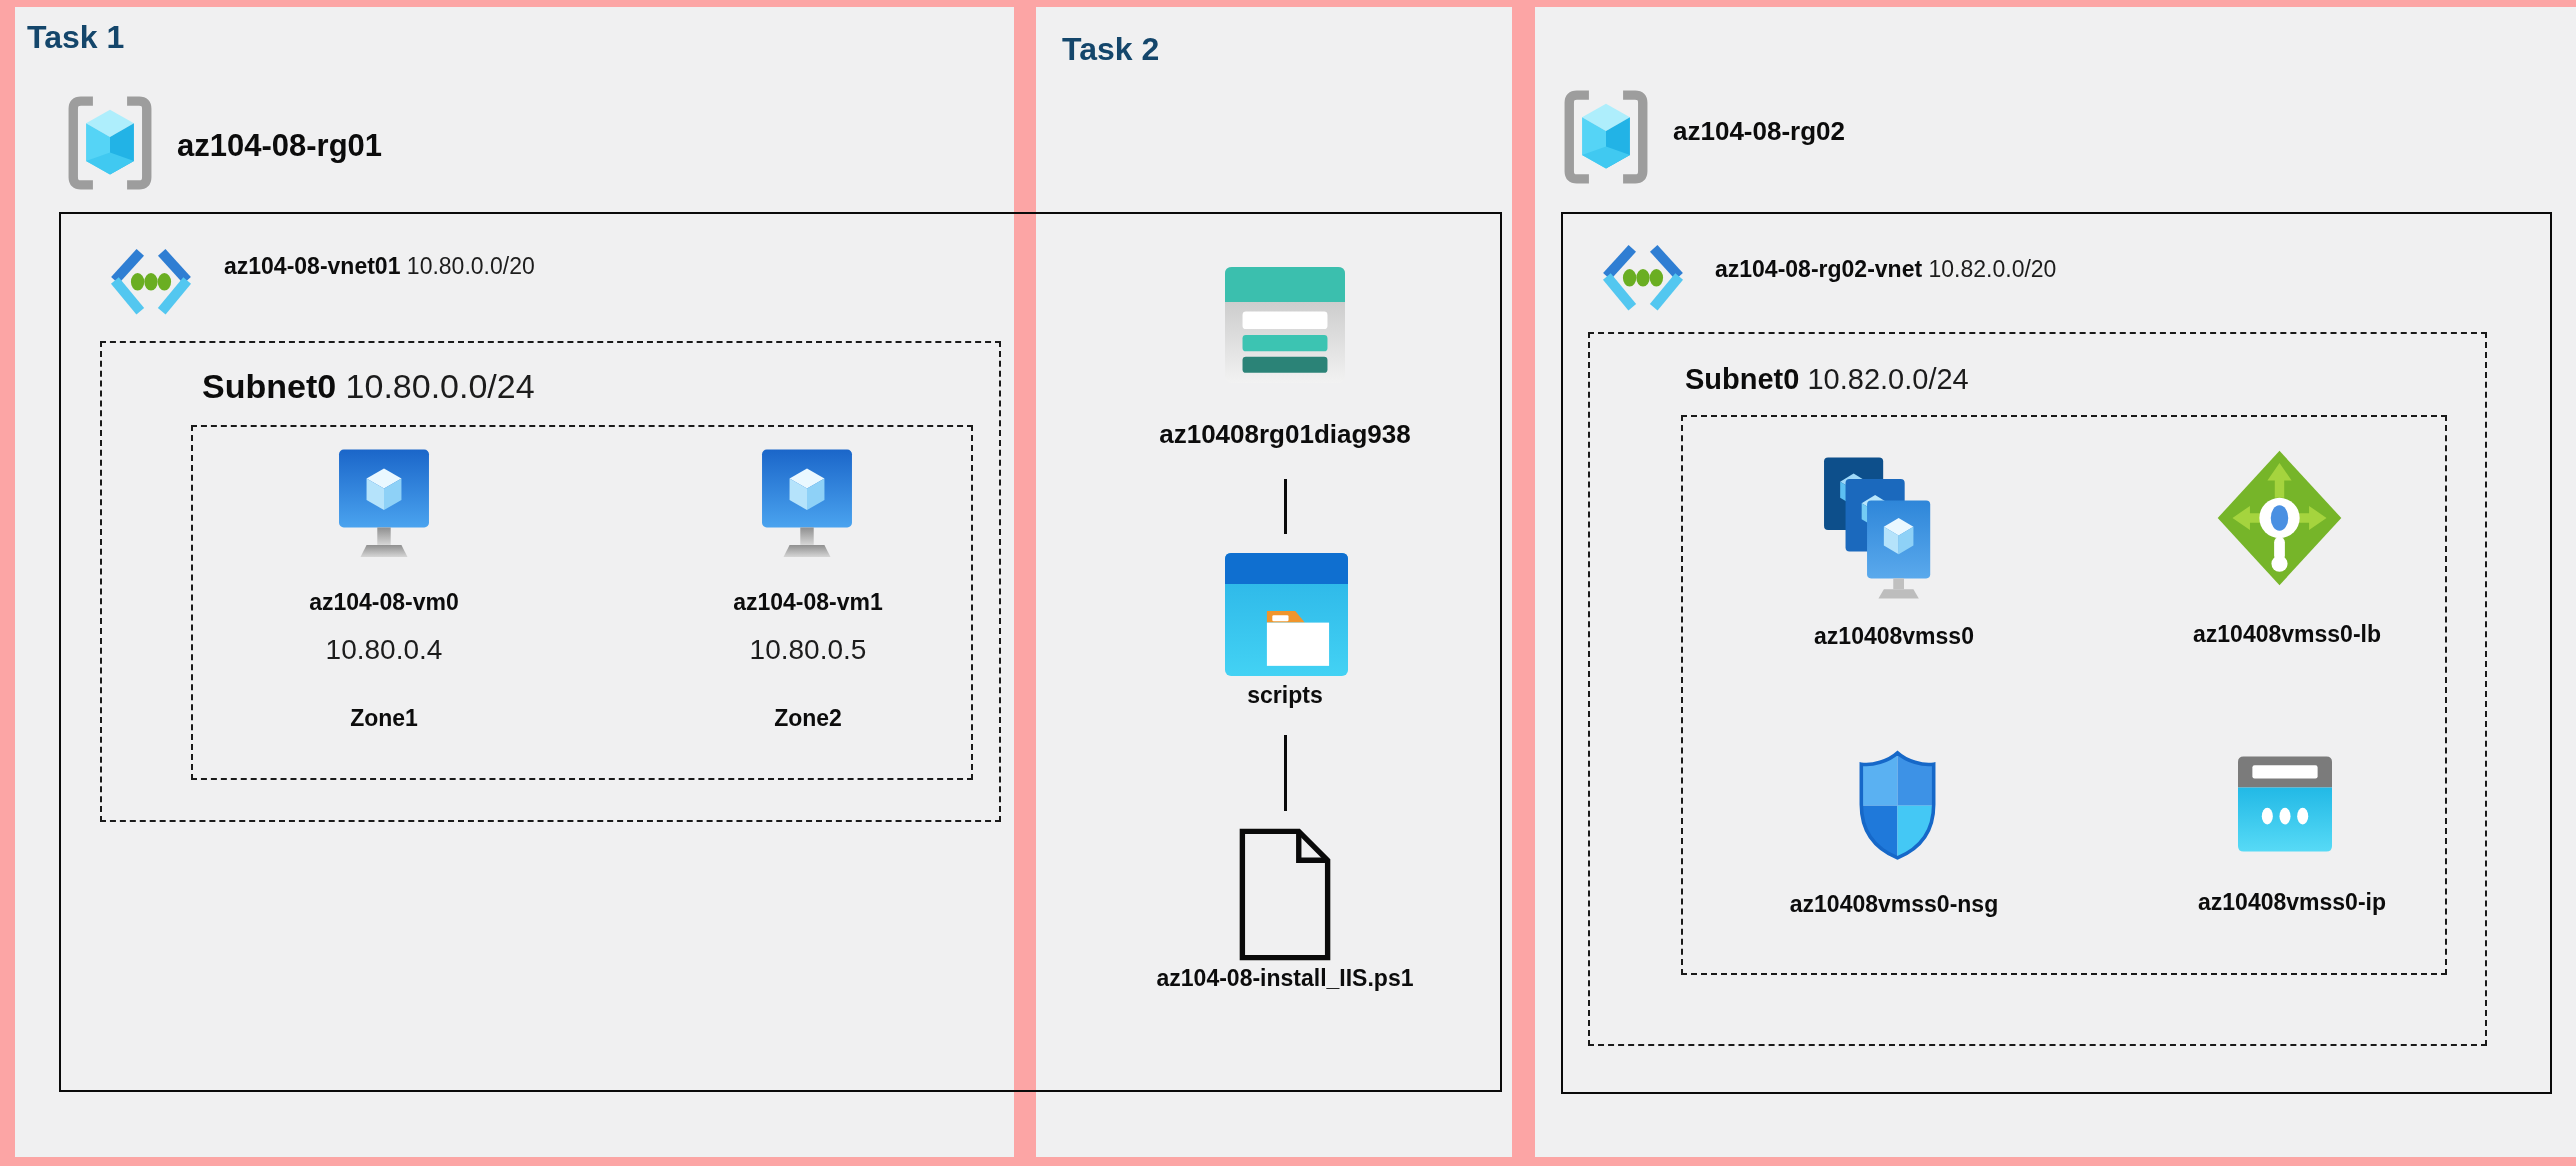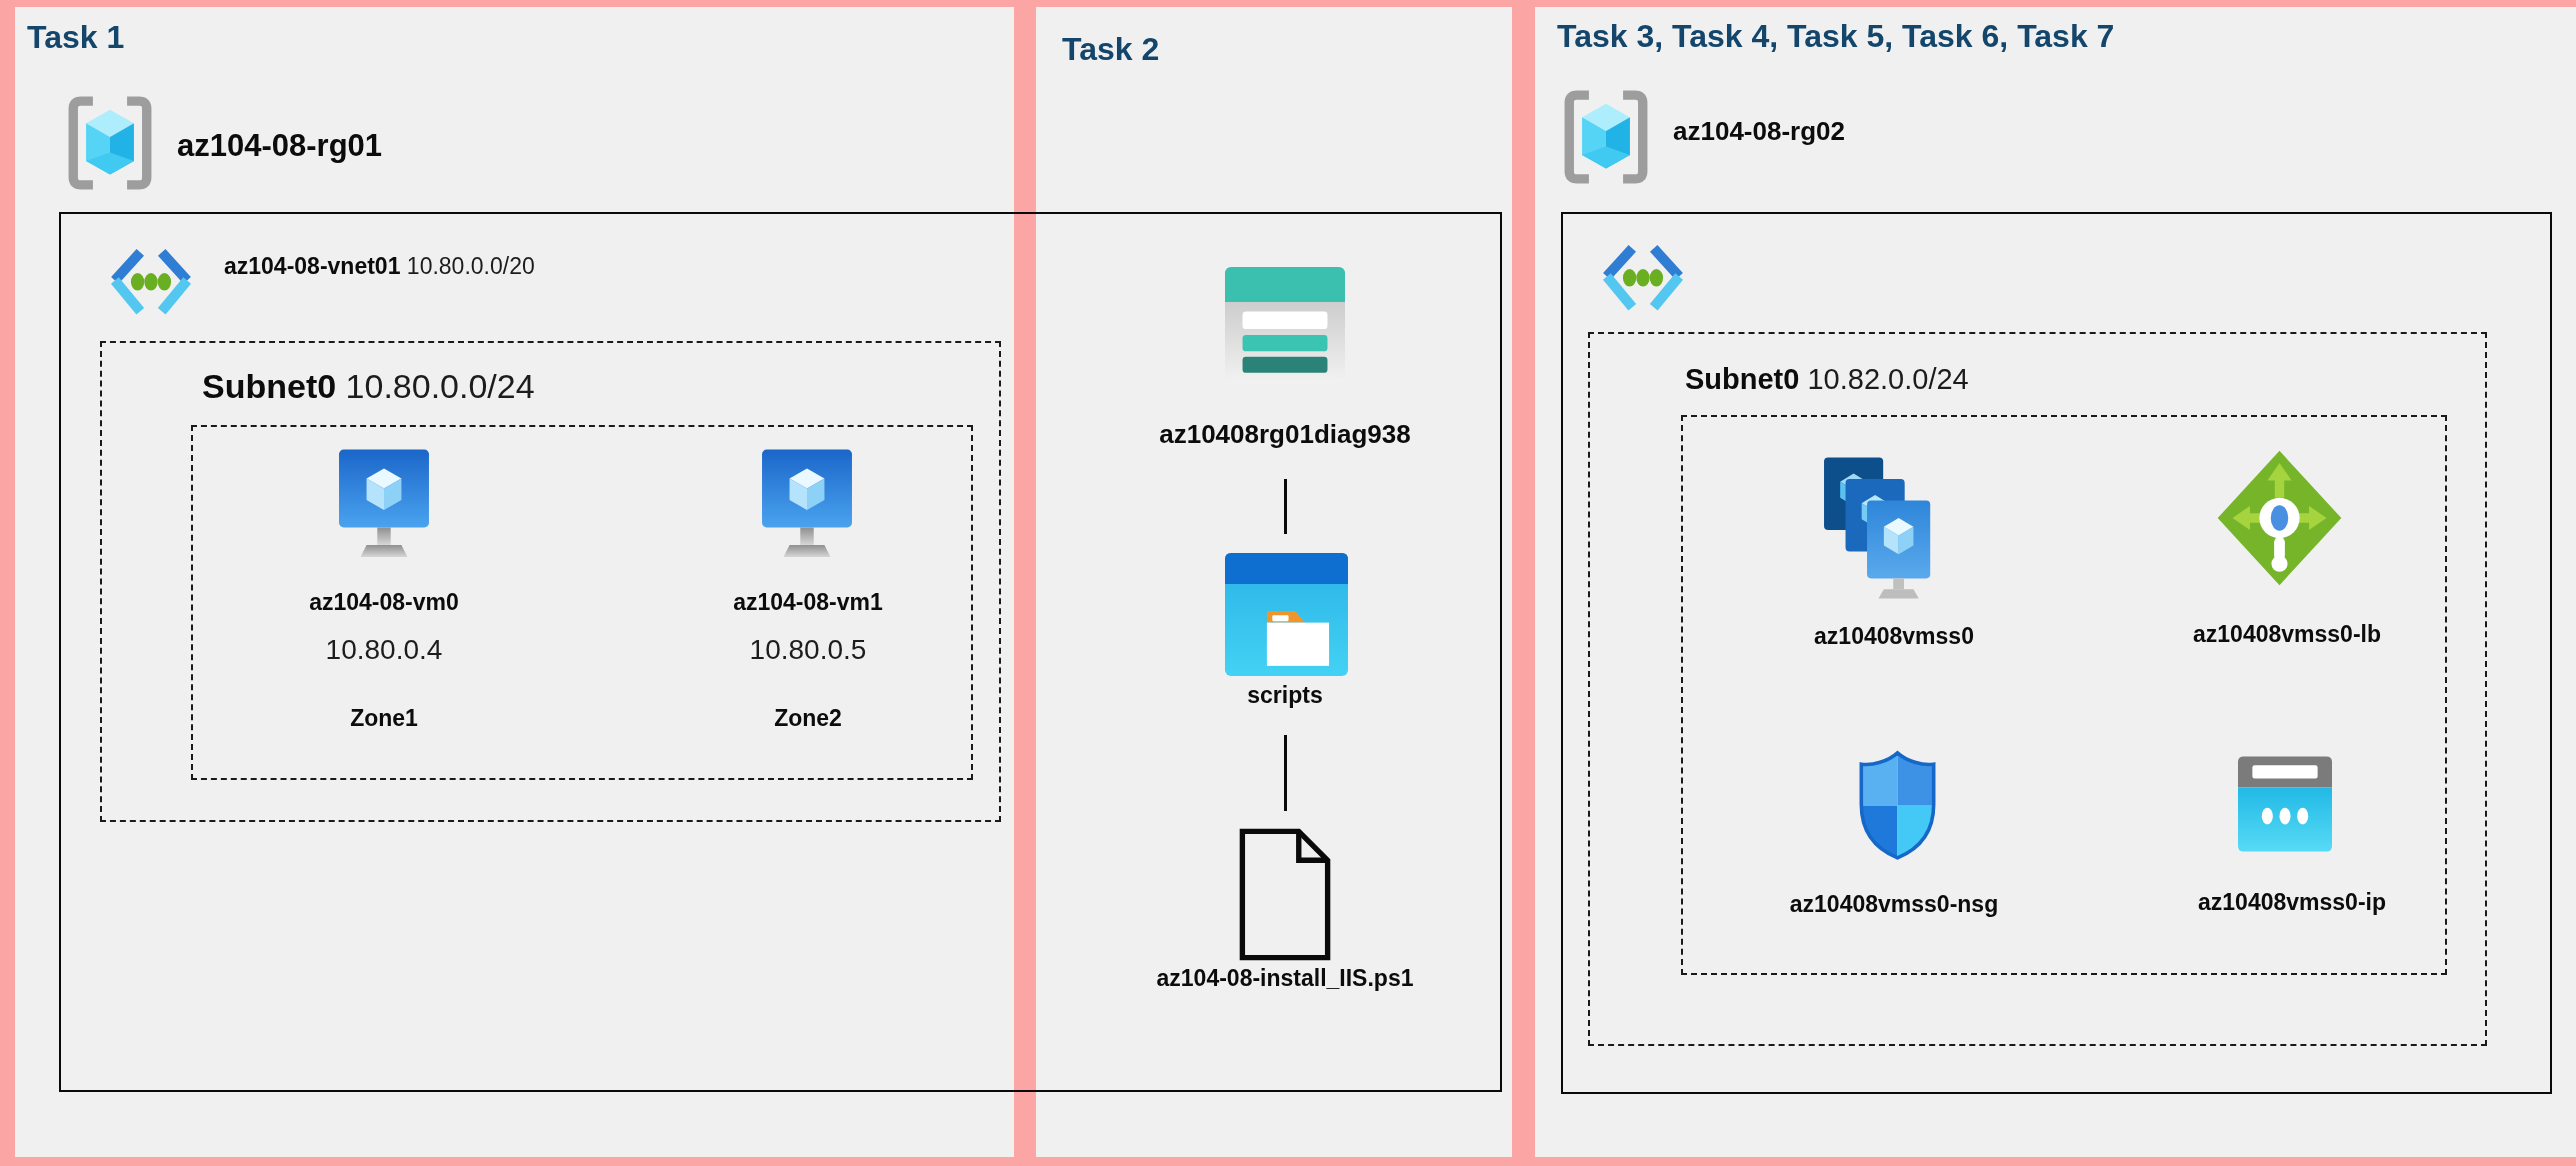--- a/index.html
+++ b/index.html
@@ -20,21 +20,20 @@
 <body>
 
 <div id="canvas">
 
   <div class="panel" style="left:15px;width:999px;"></div>
   <div class="panel" style="left:1036px;width:476px;"></div>
   <div class="panel" style="left:1535px;width:1041px;"></div>
 
   <div class="hdr" style="left:27px;top:19px;">Task 1</div>
   <div class="hdr" style="left:1062px;top:31px;">Task 2</div>
-  <div class="hdr" style="left:1557px;top:17.5px;">Task 3, Task 4, Task 5, Task 6, Task 7</div>
 
   <div class="icon" style="left:67px;top:96px;">
     <svg width="86" height="94" viewBox="0 0 100 110">
       <path d="M30,6 H16 Q7,6 7,15 V95 Q7,104 16,104 H30" fill="none" stroke="#9d9d9d" stroke-width="11"></path>
       <path d="M70,6 H84 Q93,6 93,15 V95 Q93,104 84,104 H70" fill="none" stroke="#9d9d9d" stroke-width="11"></path>
       <polygon points="50,16 78,32 50,48 22,32" fill="#aeeefc"></polygon>
       <polygon points="22,32 50,48 50,92 22,76" fill="#55d4f6"></polygon>
       <polygon points="78,32 50,48 50,92 78,76" fill="#22b3e6"></polygon>
       <polygon points="50,66 78,76 50,92 22,76" fill="#40c9f1"></polygon>
     </svg>
@@ -167,20 +166,24 @@
   <div class="icon" style="left:1592px;top:243px;">
     <svg width="102" height="71" viewBox="0 0 152 106">
       <path d="M60,8 L22,50" stroke="#2f7ed3" stroke-width="15" fill="none"></path>
       <path d="M22,50 L60,96" stroke="#53c7f0" stroke-width="15" fill="none"></path>
       <path d="M92,8 L130,50" stroke="#2f7ed3" stroke-width="15" fill="none"></path>
       <path d="M130,50 L92,96" stroke="#53c7f0" stroke-width="15" fill="none"></path>
       <ellipse cx="56" cy="52" rx="10" ry="13" fill="#6aae22"></ellipse>
       <ellipse cx="76" cy="52" rx="10" ry="13" fill="#6aae22"></ellipse>
       <ellipse cx="96" cy="52" rx="10" ry="13" fill="#6aae22"></ellipse>
     </svg>
+  </div>
+  <div class="lbl" style="left:1715px;top:256px;">
+    <span>az104-08-rg02-vnet</span>
+    <span class="thin"> 10.82.0.0/20</span>
   </div>
 
   <div class="dashed-box" style="left:1588px;top:332px;width:895px;height:710px;"></div>
   <div class="lbl" style="left:1685px;top:363px;font-size:29px;text-align:center;">
     <span>Subnet0</span>
     <span class="thin"> 10.82.0.0/24</span>
   </div>
   <div class="dashed-box" style="left:1681px;top:415px;width:762px;height:556px;"></div>
 
   <div class="icon" style="left:1820px;top:456px;">

